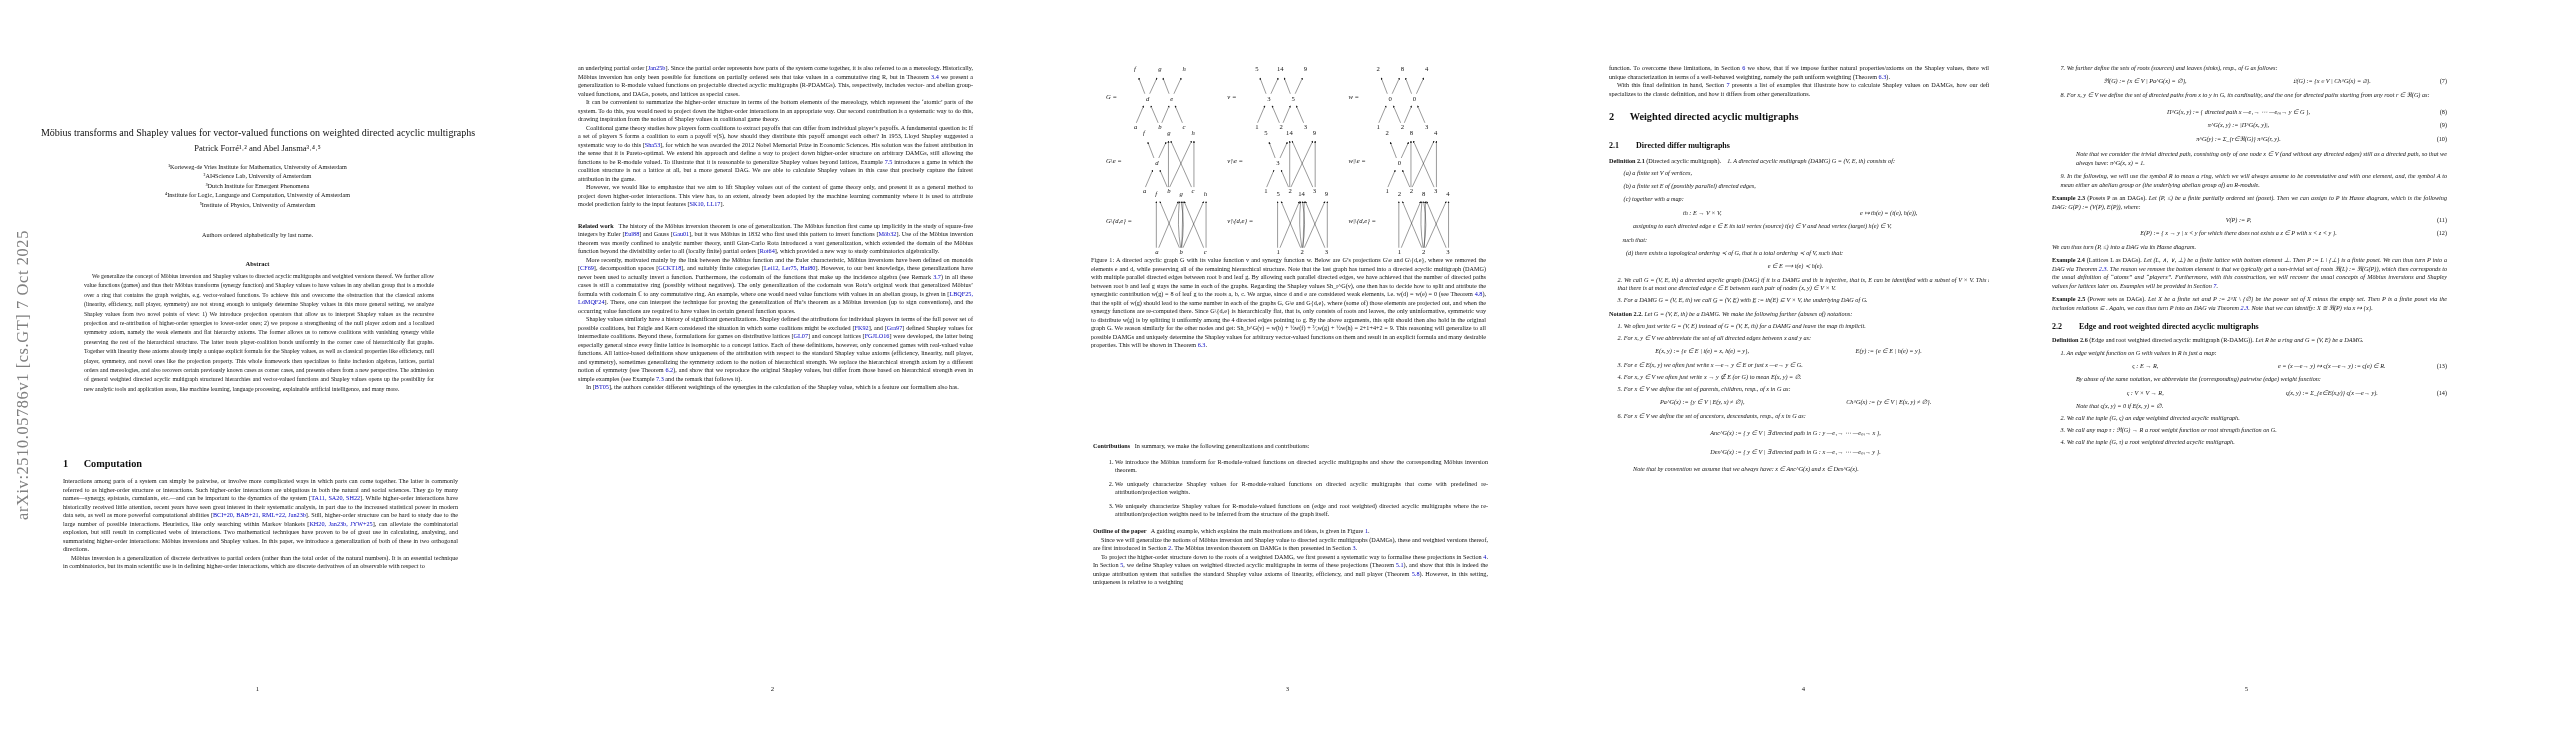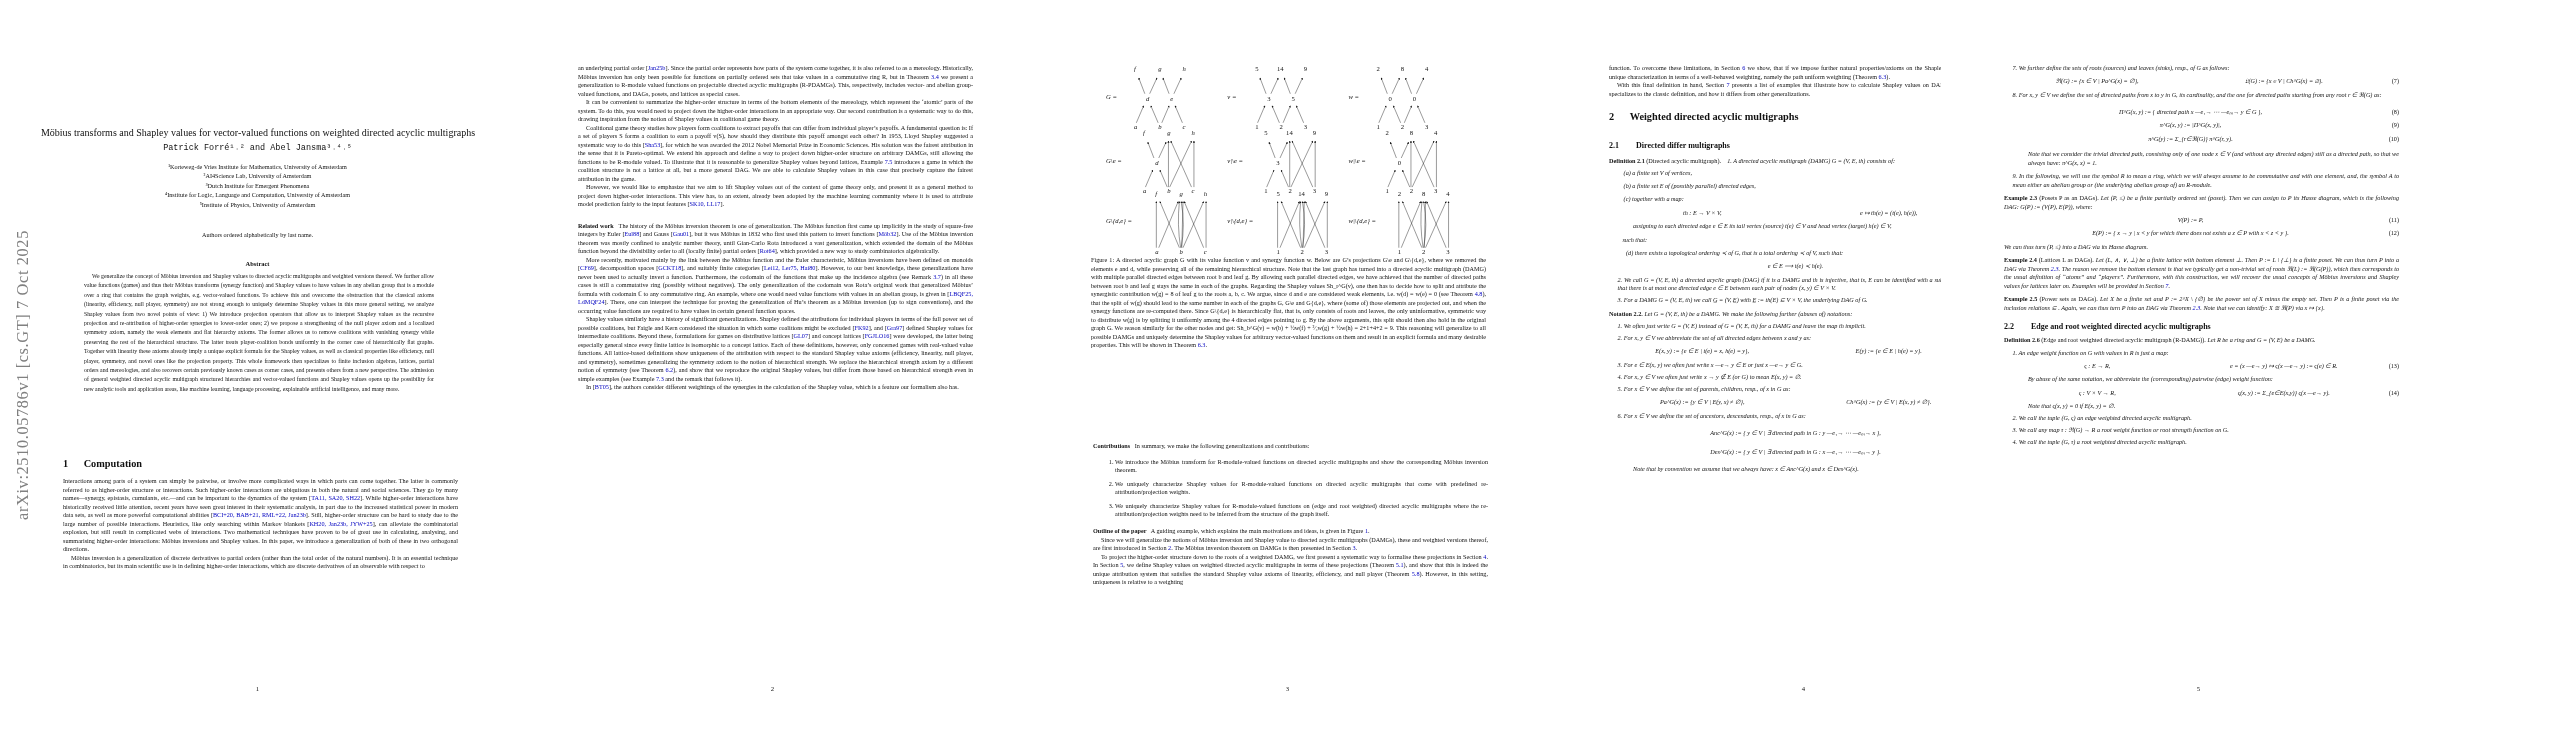--- a/index.html
+++ b/index.html
@@ -1,34 +1,34 @@
 <!DOCTYPE html>
 <html style="font-size:9.7px"><head>
 <meta charset="utf-8">
 <style>
   html, body { margin:0; padding:0; background:#ffffff; }
   body { width:2576px; height:729px; overflow:hidden; position:relative;
          font-family:"DejaVu Serif","Liberation Serif",serif; color:#111; }
   .page { position:absolute; top:0; width:515px; height:729px; background:#fff; }
-  .p1 { left:0; } .p2 { left:515px; } .p3 { left:1030px; } .p4 { left:1546px; } .p5 { left:1941px; }
+  .p1 { left:0; } .p2 { left:515px; } .p3 { left:1030px; } .p4 { left:1546px; } .p5 { left:1989px; }
   .col { position:absolute; left:63px; width:395px; font-family:"Liberation Serif",serif;
          font-size:6.2px; line-height:8.5px; text-align:justify; }
   .para { margin:0; text-indent:8px; }
   .para.noind { text-indent:0; }
   .link { color:#0000c0; }
   .pnum { position:absolute; top:685px; left:0; width:515px; text-align:center;
           font-family:"Liberation Serif",serif; font-size:6.7px; }
   
   .arxiv { position:absolute; left:-126px; top:365px; transform:rotate(-90deg);
            width:298px; text-align:center; font-family:"Liberation Serif",serif;
            font-size:16.4px; color:#808080; letter-spacing:0.6px; white-space:nowrap; }
   .title { position:absolute; top:95px; left:36px; width:444px; text-align:center;
            font-family:"Liberation Serif",serif; font-size:10px; line-height:19px;margin-top:28px; }
   .authors { position:absolute; top:143px; left:0; width:515px; text-align:center;
-             font-family:Liberation Mono, monospace; font-size:8.5px; }
+             font-family:Liberation Serif, serif; font-size:8.5px; }
   .affils { position:absolute; top:162px; left:0; width:515px; text-align:center;
             font-family:"Liberation Serif",serif; font-size:6.2px; line-height:9.4px; }
   .order-note { position:absolute; top:231px; left:0; width:515px; text-align:center;
                 font-family:"Liberation Serif",serif; font-size:6.2px; }
   .abs-h { position:absolute; top:260px; left:0; width:515px; text-align:center;
            font-family:"Liberation Serif",serif; font-weight:bold; font-size:6.4px; }
   .abs { position:absolute; top:272px; left:84px; width:350px; font-family:"Liberation Serif",serif;
          font-size:5.8px; line-height:9.4px; text-align:justify; }
   .sec-h { font-family:"Liberation Serif",serif; font-weight:bold; font-size:10.3px; margin:0; }
   .sec-h .num { display:inline-block; width:20.7px; }

